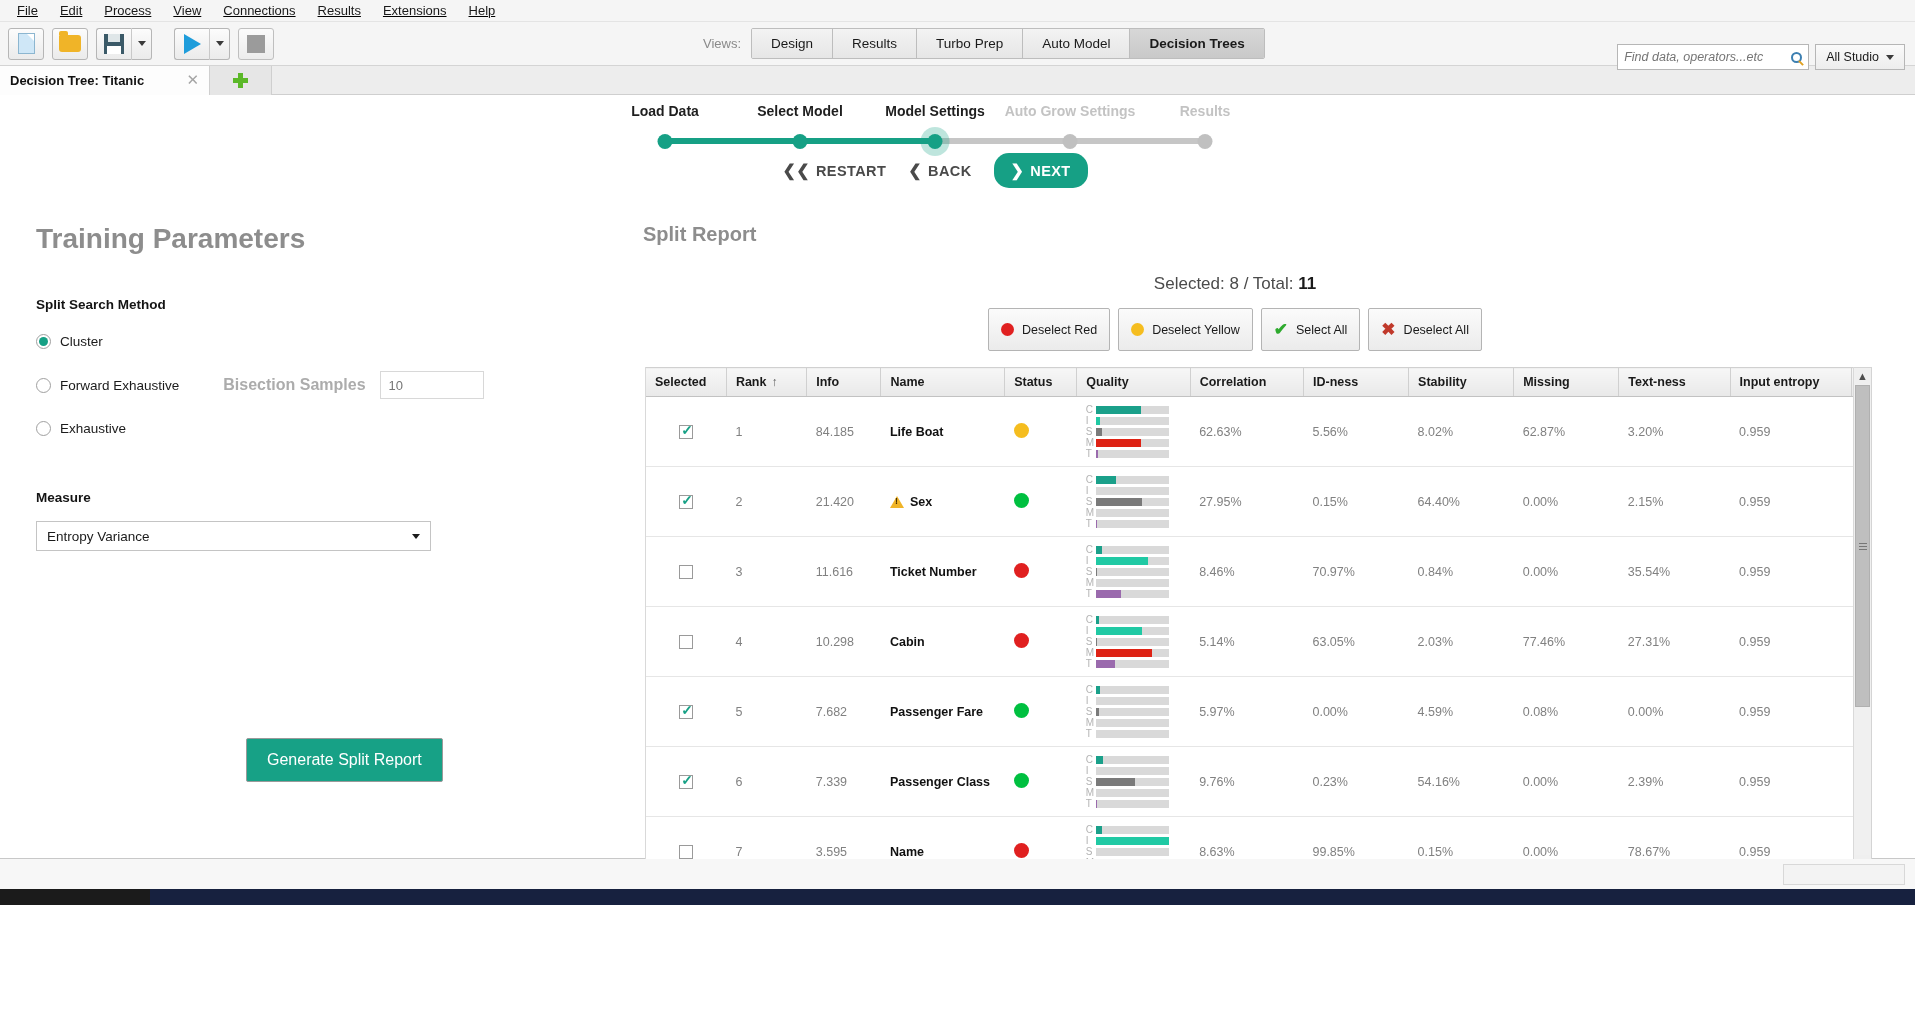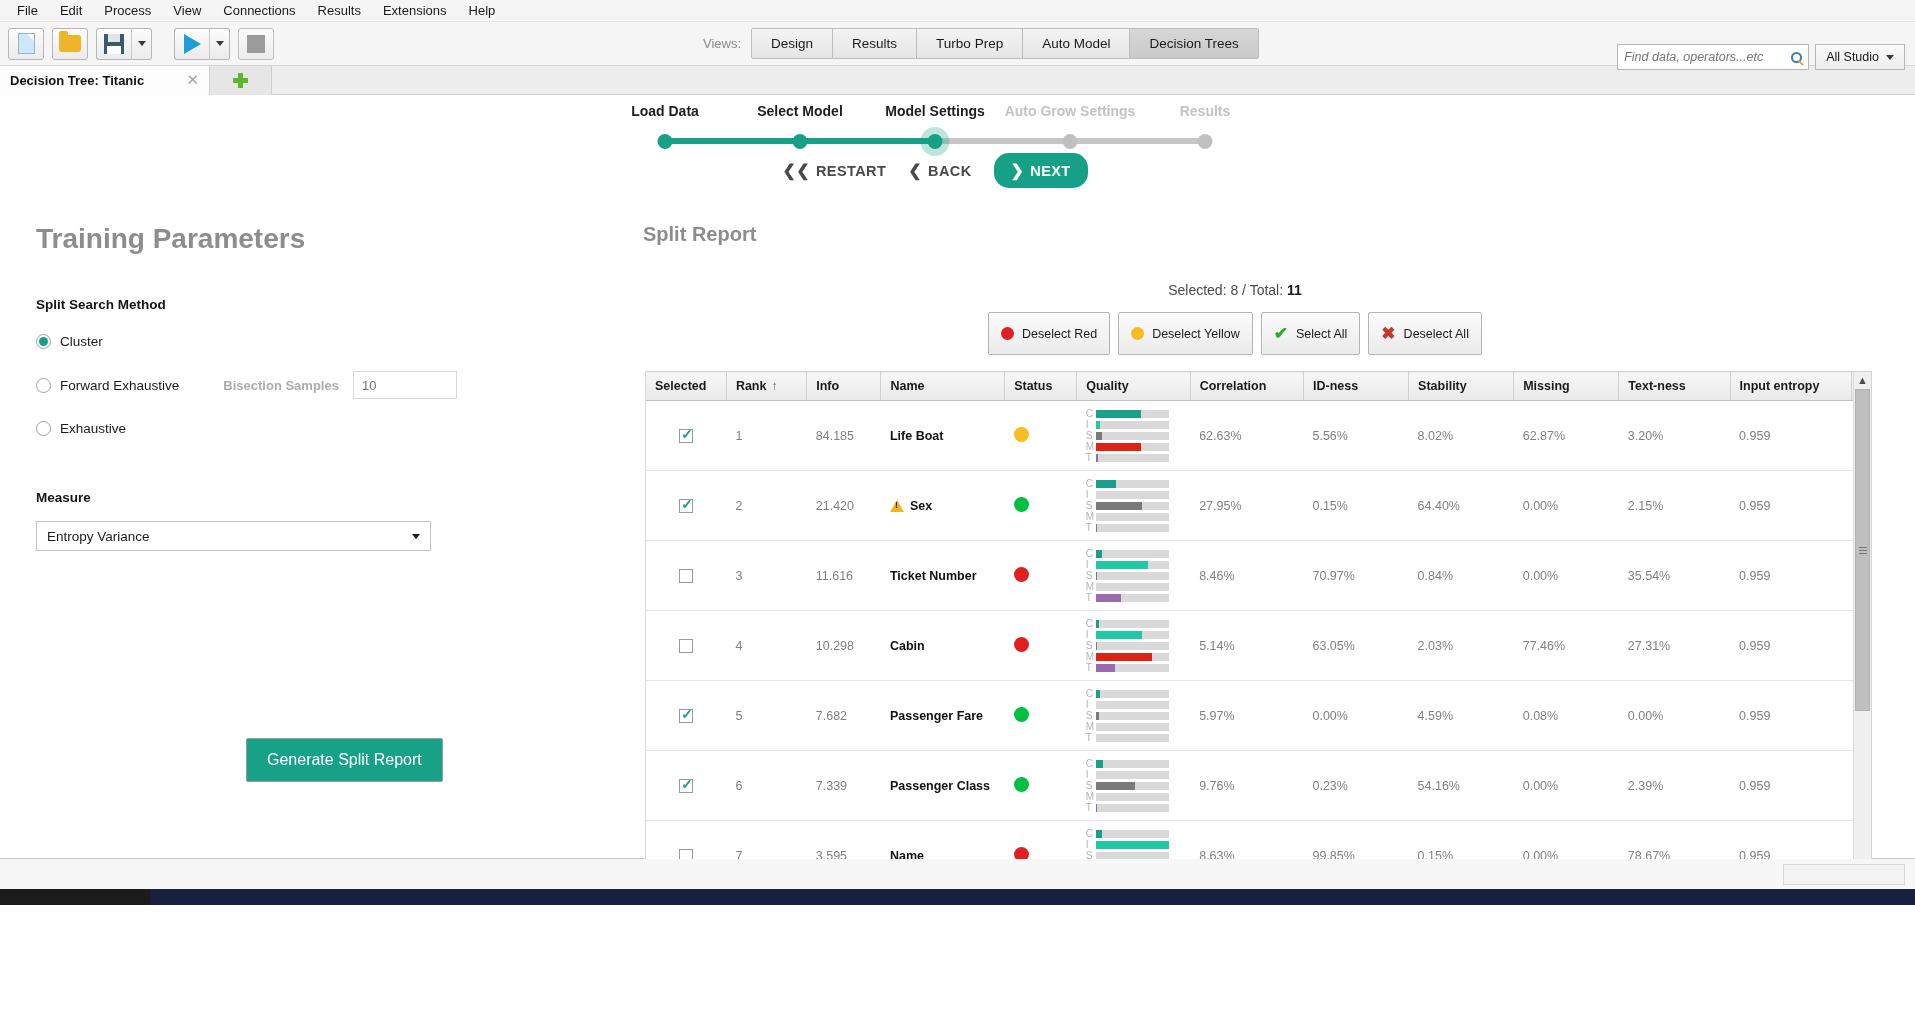--- a/index.html
+++ b/index.html
@@ -11,20 +11,21 @@
   }
 
   
   .menubar {
     height: 22px;
     background: #f5f5f5;
     display: flex;
     align-items: center;
     padding-left: 6px;
     border-bottom: 1px solid #e4e4e4;
+    text-decoration: underline;
   }
   .menubar .mi {
     font-size: 13px;
     color: #1a1a1a;
     padding: 2px 11px;
     cursor: default;
     white-space: nowrap;
   }
 
   
@@ -94,21 +95,21 @@
     display: flex; align-items: center;
   }
   .views-label { font-size: 13px; color: #8a8a8a; margin-right: 10px; }
   .view-tabs { display: flex; border: 1px solid #bdbdbd; border-radius: 2px; overflow: hidden; }
   .view-tab {
     padding: 7px 19px; font-size: 13.5px; color: #1a1a1a;
     background: linear-gradient(#f3f3f3,#e6e6e6);
     border-right: 1px solid #bdbdbd; cursor: pointer; white-space: nowrap;
   }
   .view-tab:last-child { border-right: none; }
-  .view-tab.active { background: linear-gradient(#d7d7d7,#c9c9c9); font-weight: normal; }
+  .view-tab.active { background: linear-gradient(#d7d7d7,#c9c9c9); font-weight: bold; }
 
   .search-wrap {
     position: absolute; right: 10px; top: 22px;
     display: flex; align-items: center;
   }
   .search-box {
     width: 192px; height: 26px;
     border: 1px solid #b6b6b6; background: #fff;
     display: flex; align-items: center; padding: 0 6px;
   }
@@ -230,21 +231,21 @@
     width: 15px; height: 15px; border-radius: 50%;
     border: 1px solid #a0a0a0; background: #fff;
     display: flex; align-items: center; justify-content: center;
     flex-shrink: 0; cursor: pointer;
   }
   .radio.sel:after {
     content:''; width: 9px; height: 9px; border-radius: 50%; background: #16a085;
   }
   .radio-label { font-size: 13.5px; color: #1b1b1b; margin-left: 9px; white-space: nowrap; }
   .bisect-label {
-    font-size: 13px; color: #acacac; font-weight: bold;
+    font-size: 16px; color: #acacac; font-weight: bold;
     margin-left: 44px; white-space: nowrap;
   }
   .bisect-input {
     margin-left: 14px; width: 104px; height: 28px;
     border: 1px solid #d8d8d8; background: #fff;
     padding: 0 8px; font-size: 13px; color: #b7b7b7;
     font-family: "Liberation Sans", sans-serif; outline: none;
   }
   .measure-label {
     font-size: 13.5px; font-weight: bold; color: #141414; margin-top: 54px;
@@ -260,21 +261,21 @@
     position: absolute; left: 246px; top: 525px;
     background: #17a186; color: #fff;
     padding: 12px 20px; font-size: 16px;
     border: 1px solid #9a9a9a; border-radius: 2px;
     cursor: pointer; white-space: nowrap;
   }
 
   
   .sr-title { font-size: 20px; color: #8d8d8d; font-weight: bold; margin-left: 13px; }
   .sr-count {
-    margin-top: 36px; text-align: center; font-size: 14px; color: #4b4b4b;
+    margin-top: 28px; text-align: center; font-size: 17px; color: #4b4b4b;
     width: 1210px;
   }
   .sr-count b { color: #1a1a1a; }
   .sr-btns {
     margin-top: 14px; display: flex; justify-content: center; gap: 8px; width: 1210px;
   }
   .sr-btn {
     height: 43px; padding: 0 12px;
     background: linear-gradient(#fbfbfb,#ebebeb);
     border: 1px solid #b4b4b4; border-radius: 2px;

